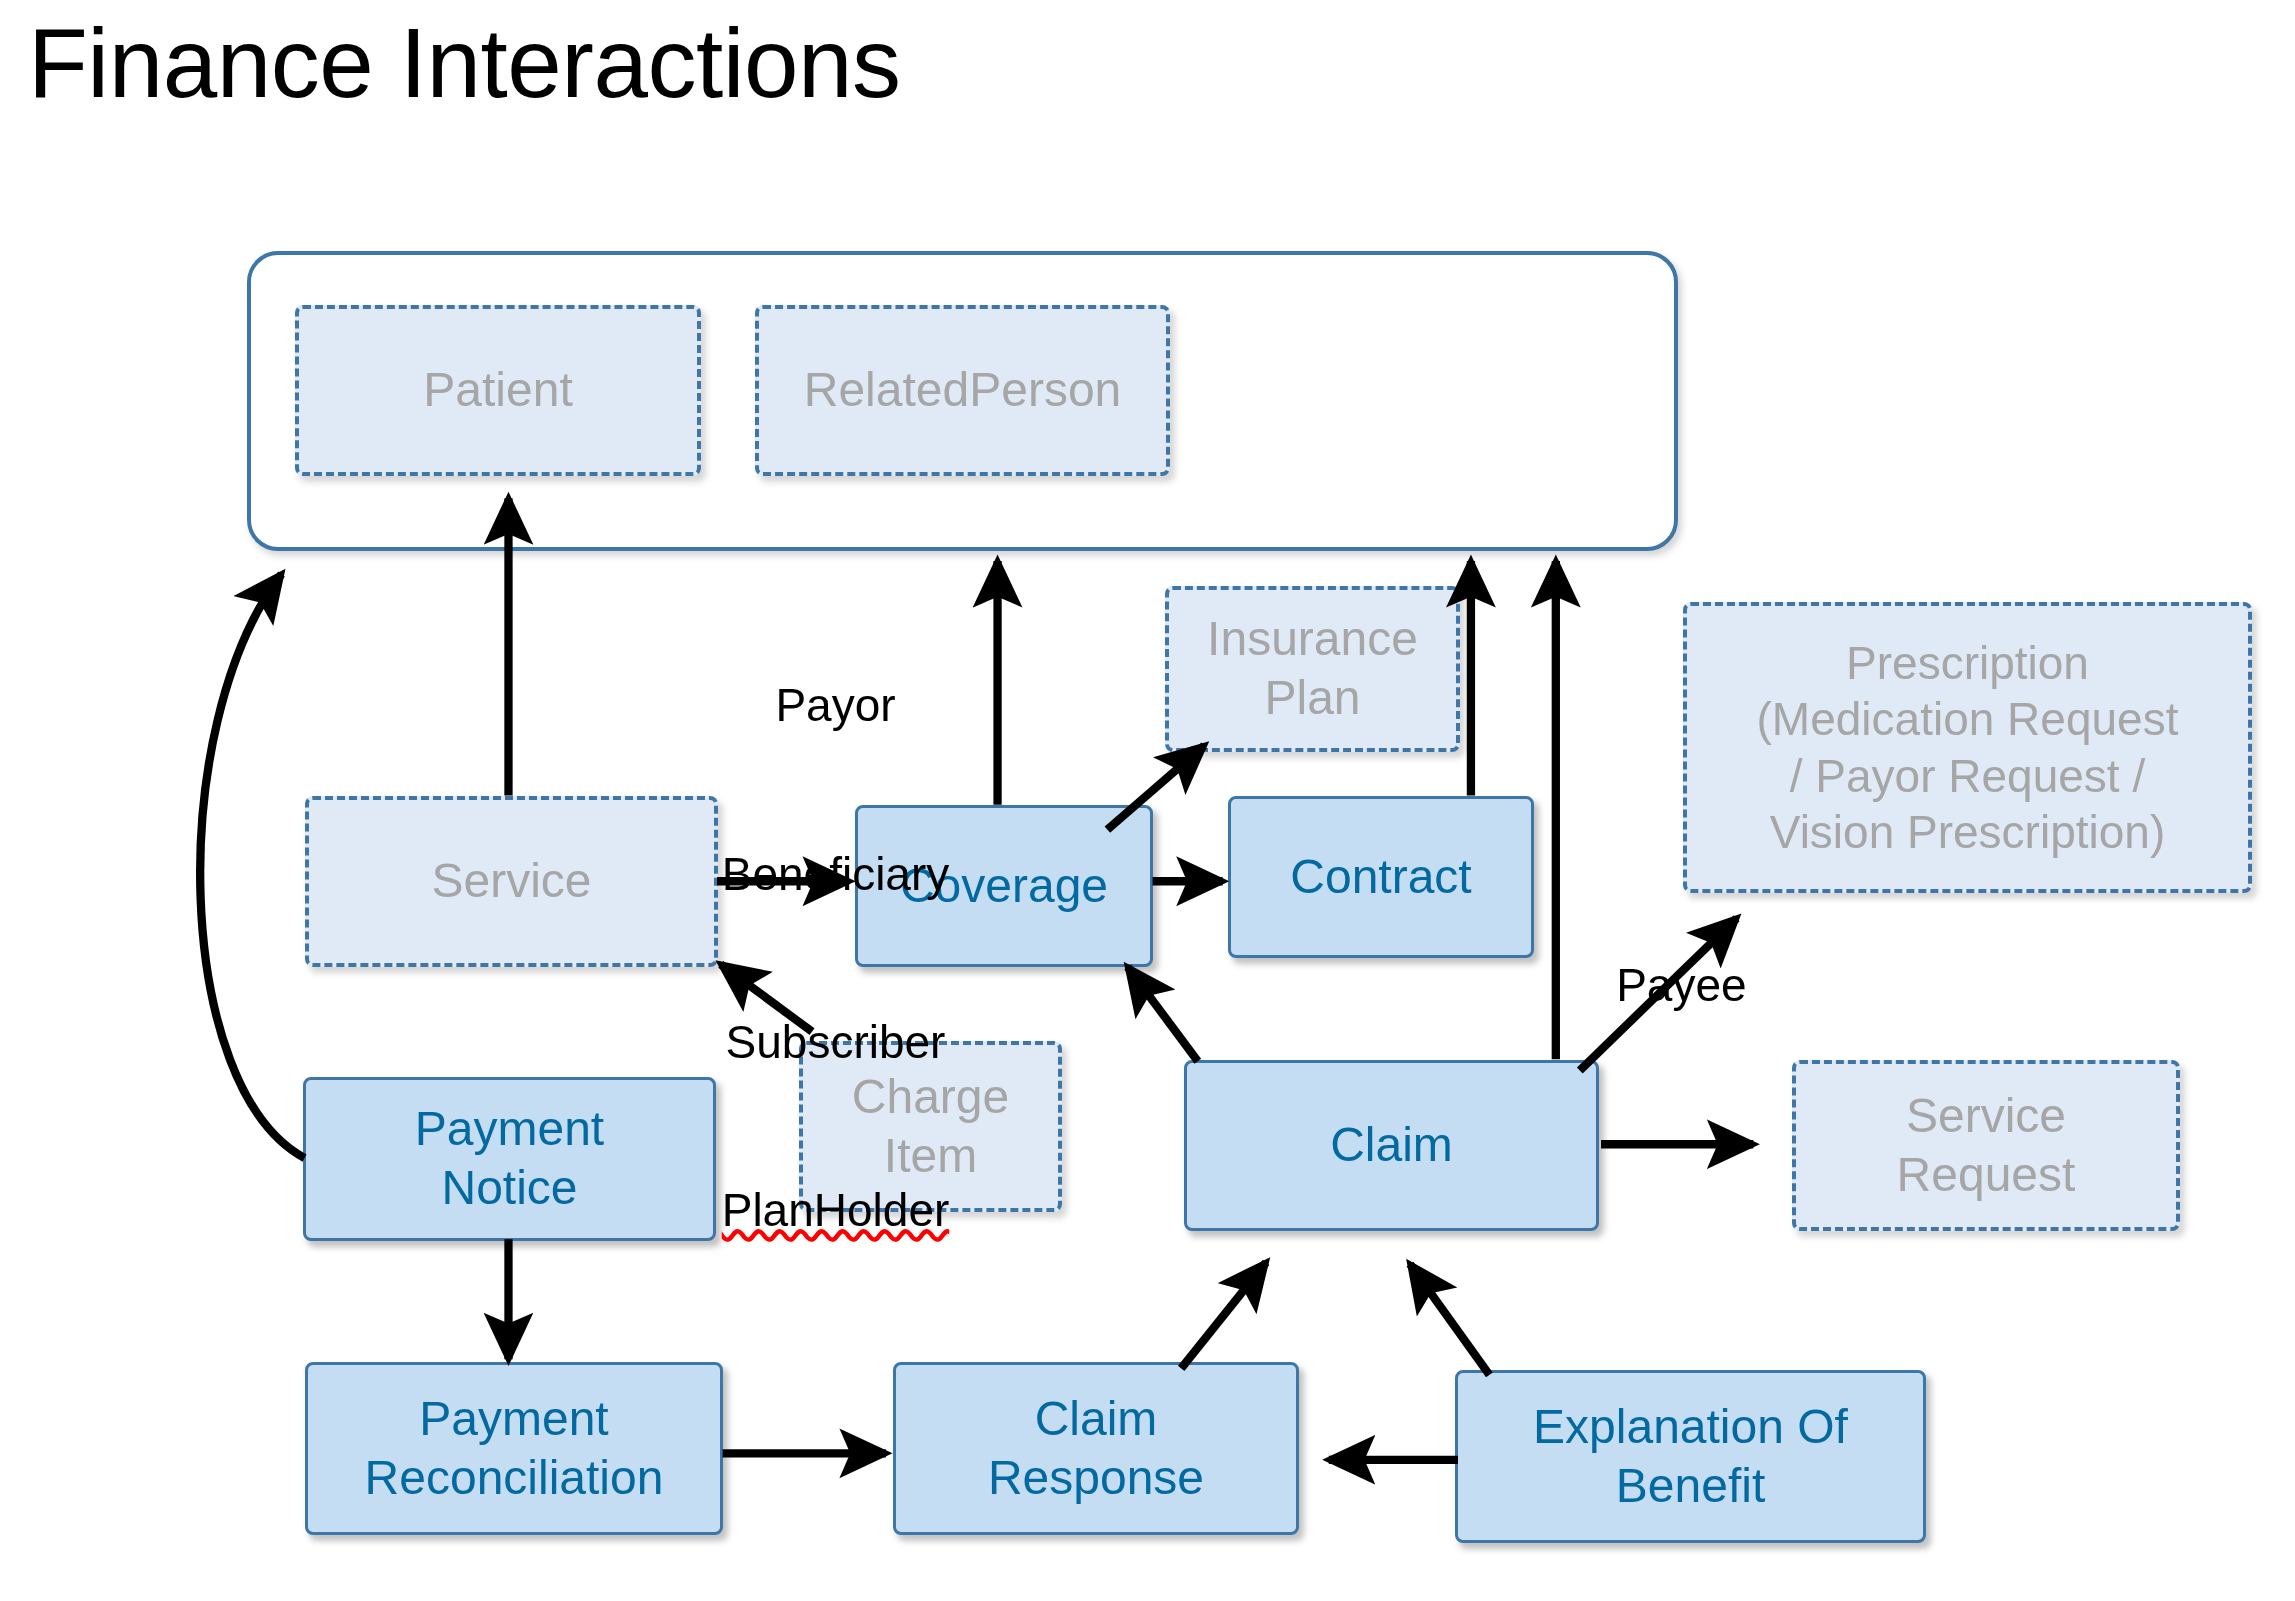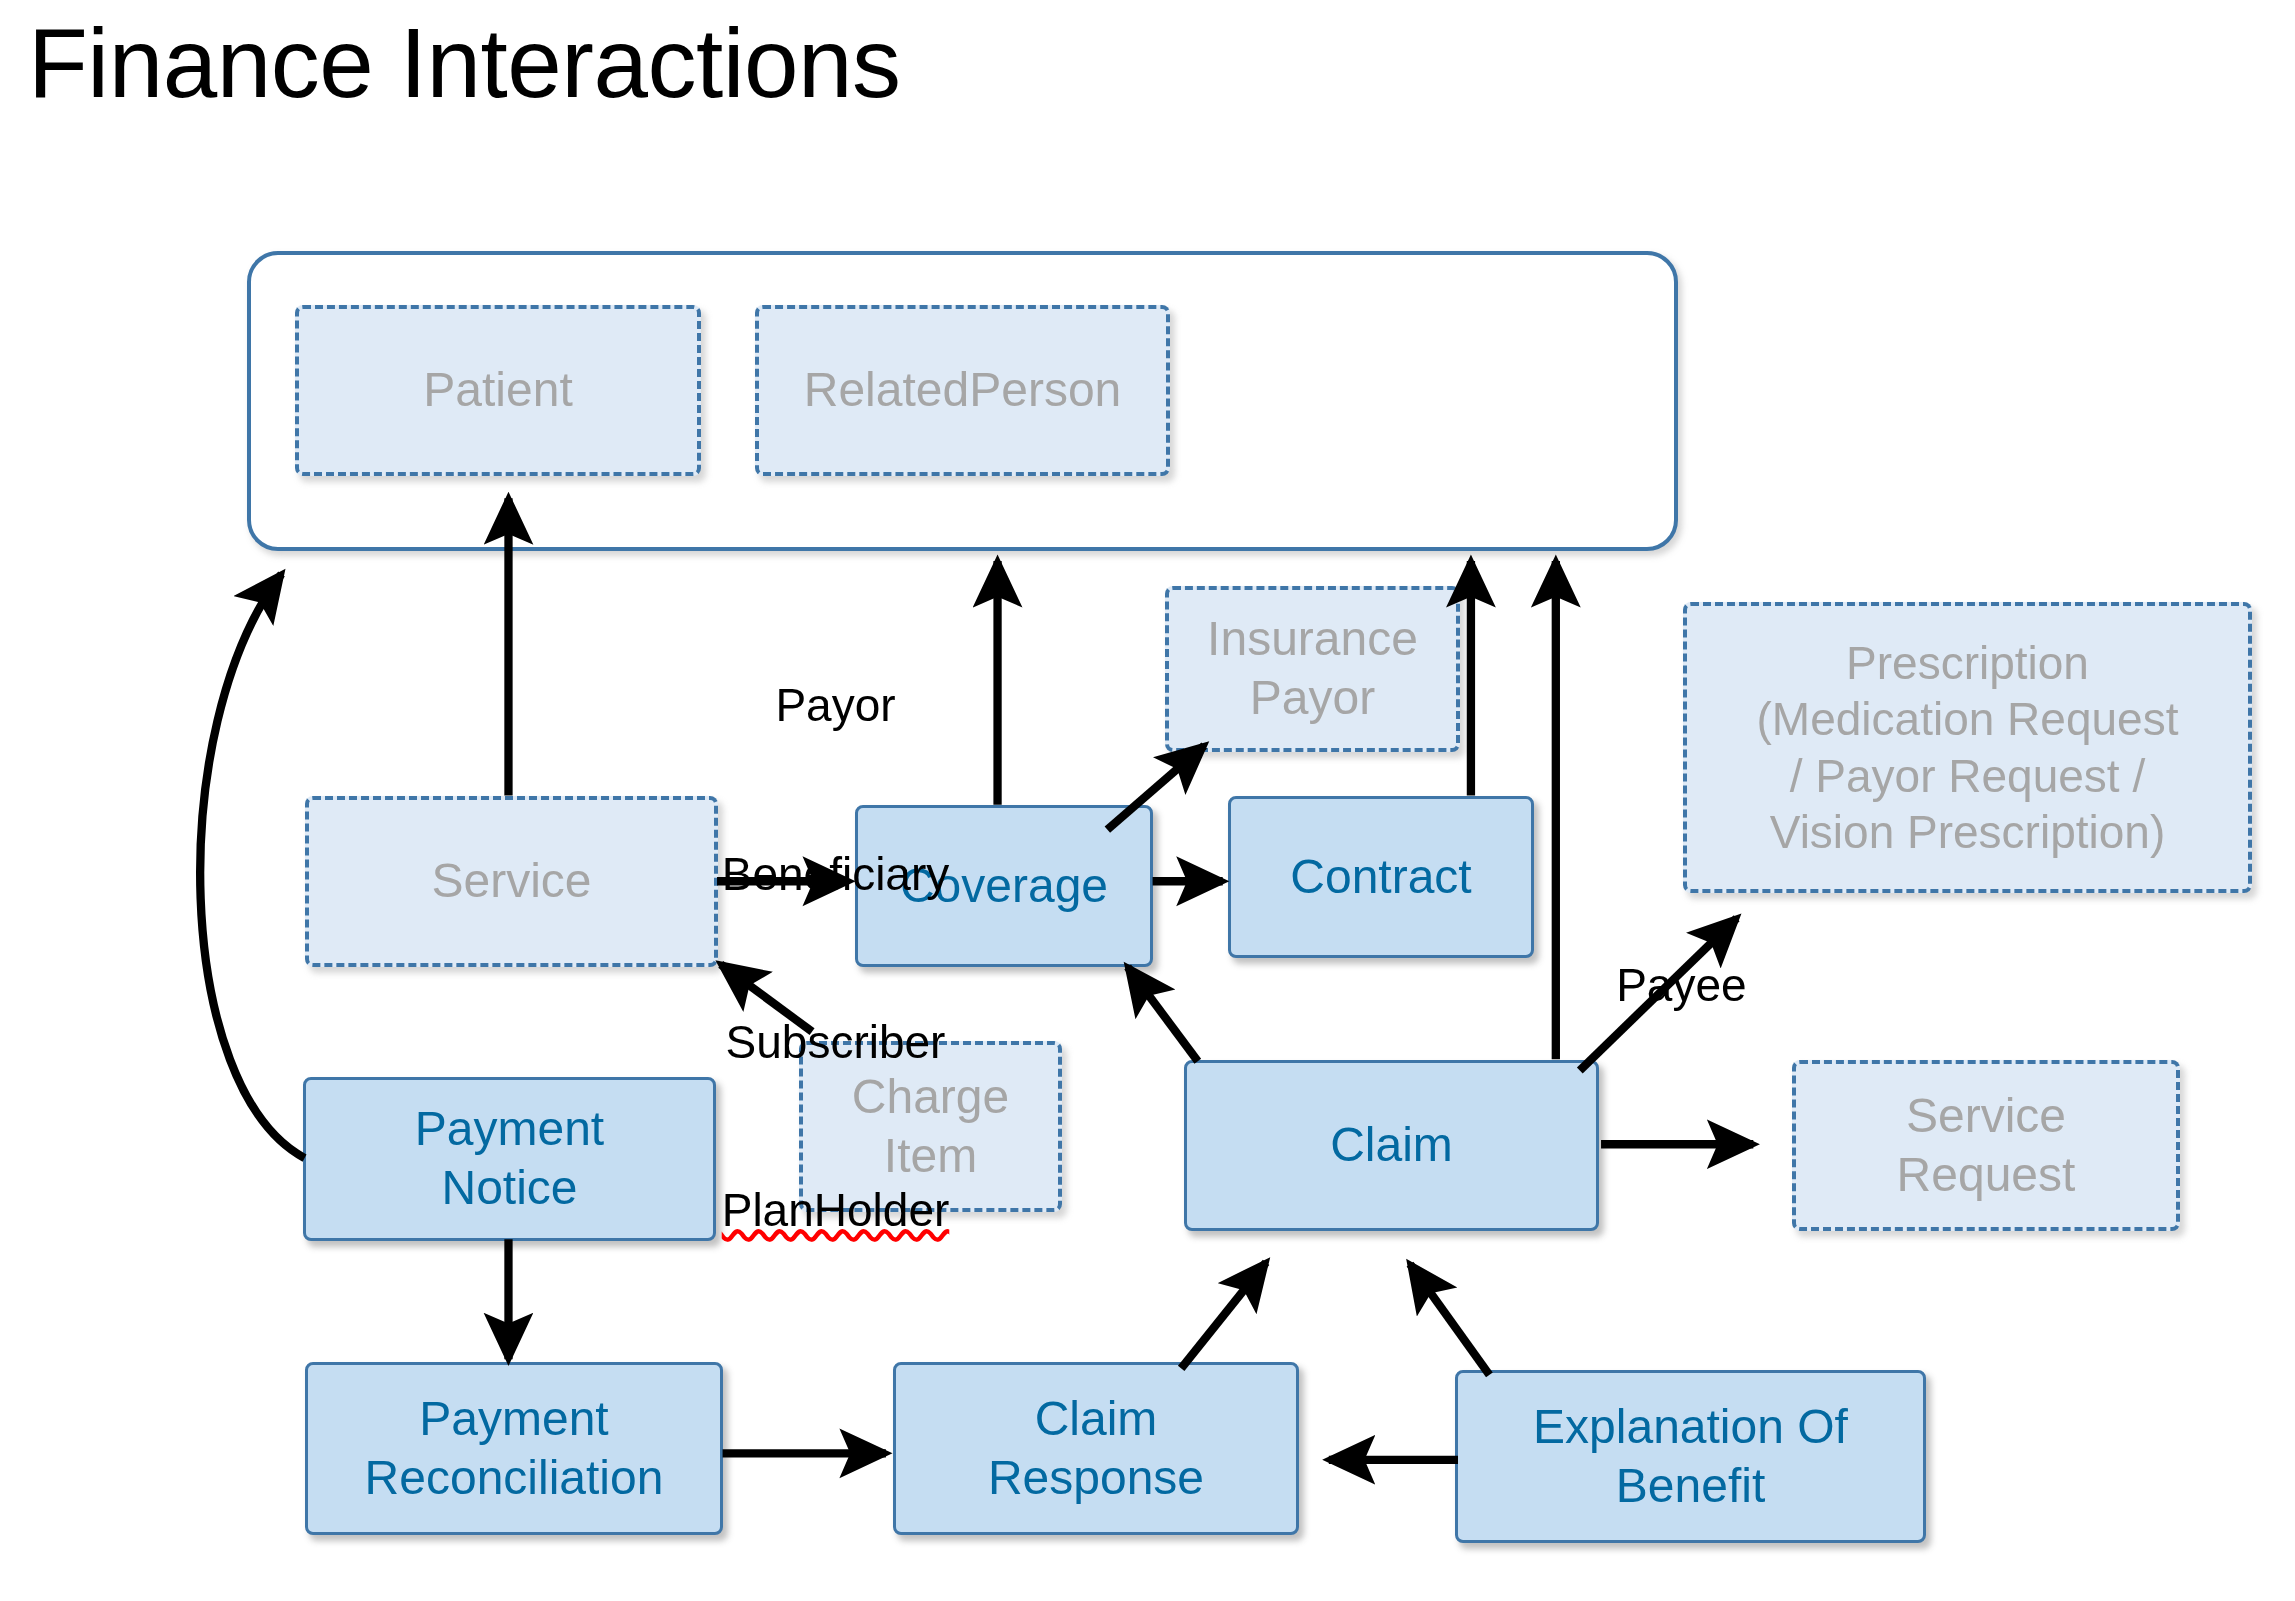--- a/index.html
+++ b/index.html
@@ -151,21 +151,21 @@
     <span class="lbl">Patient</span>
   </div>
 
   <div class="node dashed" style="left:755px; top:305px; width:415px; height:171px;">
     <span class="lbl">RelatedPerson</span>
   </div>
 
 
   <div class="node dashed" style="left:1165px; top:586px; width:295px; height:166px; white-space:pre-line;">
     <span class="lbl">Insurance
-Payor</span>
+Plan</span>
   </div>
 
   <div class="node dashed smaller" style="left:1683px; top:602px; width:569px; height:291px; white-space:pre-line;">
     <span class="lbl">Prescription
 (Medication Request
 / Payor Request /
 Vision Prescription)</span>
   </div>
 
   <div class="node dashed" style="left:305px; top:796px; width:413px; height:171px;">

